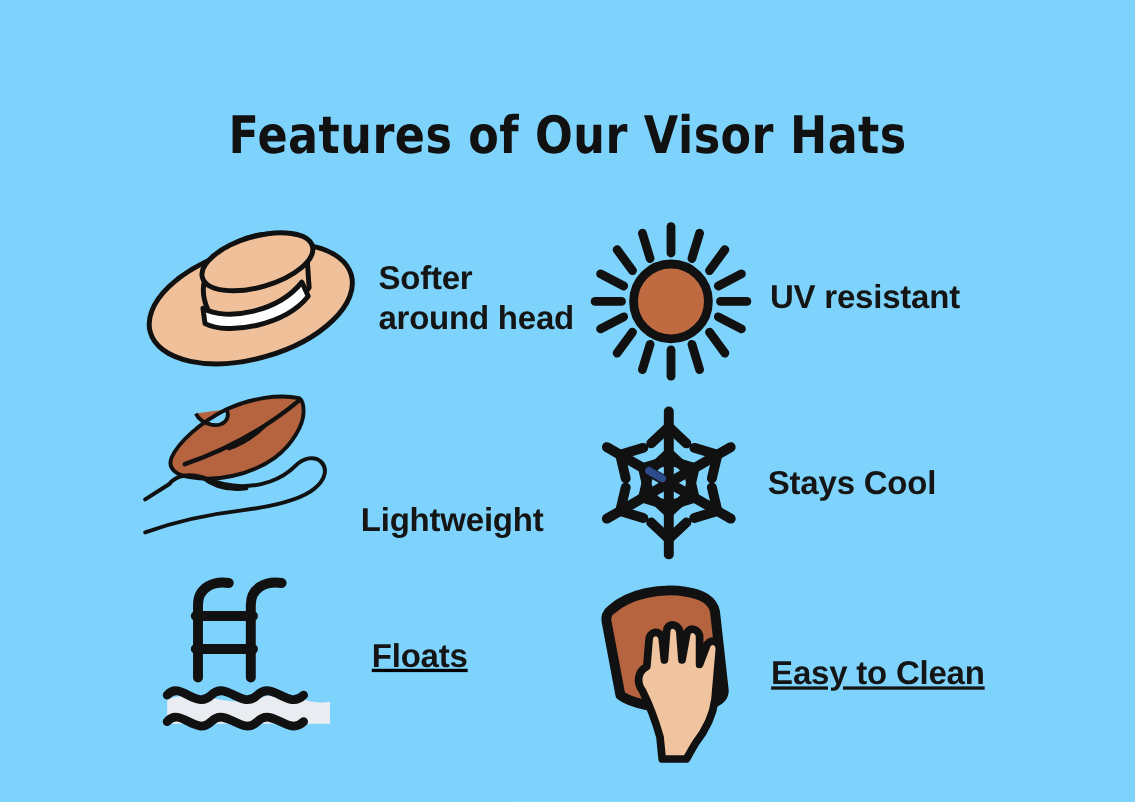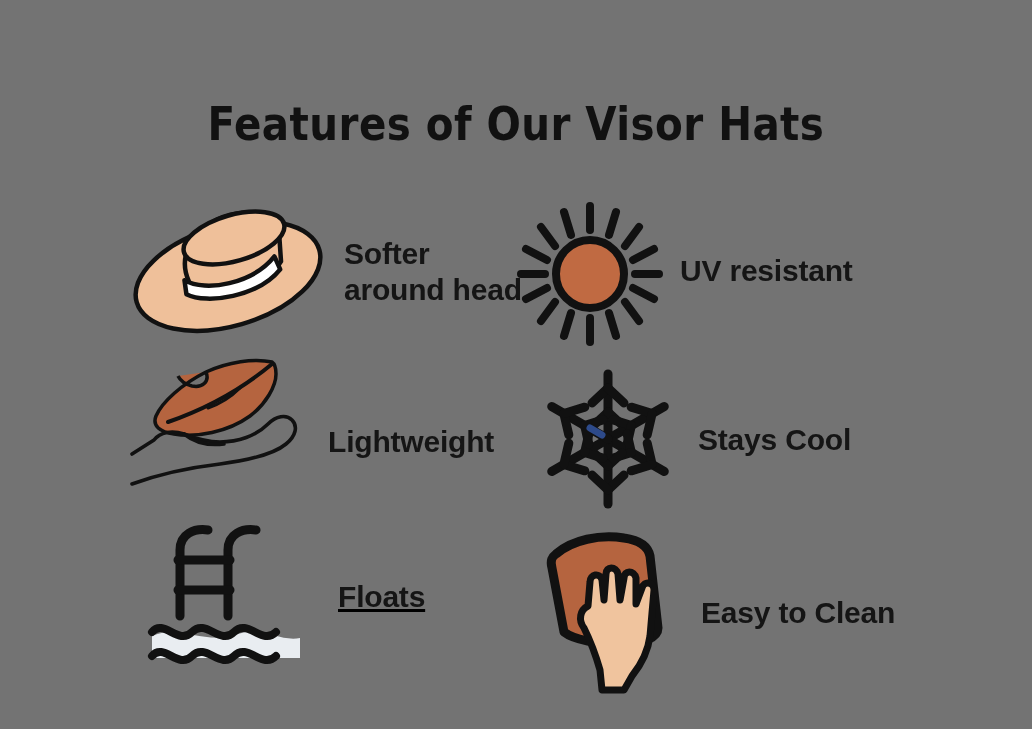--- a/index.html
+++ b/index.html
@@ -10,21 +10,21 @@
   body {
     width: 1032px;
     height: 729px;
     font-family: "Liberation Sans", sans-serif;
     overflow: hidden;
   }
   #infographic {
     position: relative;
     width: 1032px;
     height: 729px;
-    background: #737373;
+    background: #7dd3fc;
   }
 
   
   .title {
     position: absolute;
     left: 0;
     top: 96px;
     width: 1032px;
     text-align: center;
     font-family: "DejaVu Sans", sans-serif;
@@ -52,33 +52,33 @@
     font-weight: 700;
     color: #151515;
     font-size: 30px;
     line-height: 1.18;
     white-space: pre-line;
     letter-spacing: -0.2px;
   }
 
   
   #f-softer      { left: 128px; top: 208px; justify-content: space-between; }
-  #f-lightweight { left: 128px; top: 356px; }
+  #f-lightweight { left: 128px; top: 356px; align-items: flex-end; }
   #f-floats      { left: 150px; top: 520px; text-decoration: underline; }
   
-  #f-uv          { left: 516px; top: 200px; }
+  #f-uv          { left: 536px; top: 200px; }
   #f-cool        { left: 538px; top: 372px; }
   #f-clean       { left: 538px; top: 524px; }
 
   #f-softer      .label { margin-left: 16px; margin-top: 2px; }
   #f-lightweight .label { margin-left: 10px; margin-top: 36px; }
   #f-floats      .label { margin-left: 28px; margin-top: 14px; }
   #f-uv          .label { margin-left: 14px; }
   #f-cool        .label { margin-left: 20px; }
-  #f-clean       .label { margin-left: 18px; margin-top: 8px; }
+  #f-clean       .label { margin-left: 18px; margin-top: 8px; text-decoration: underline; }
 
   svg { display: block; overflow: visible; }
 </style>
 </head>
 <body>
 
 <div id="infographic">
 
   <div class="title">Features of Our Visor Hats</div>
 

